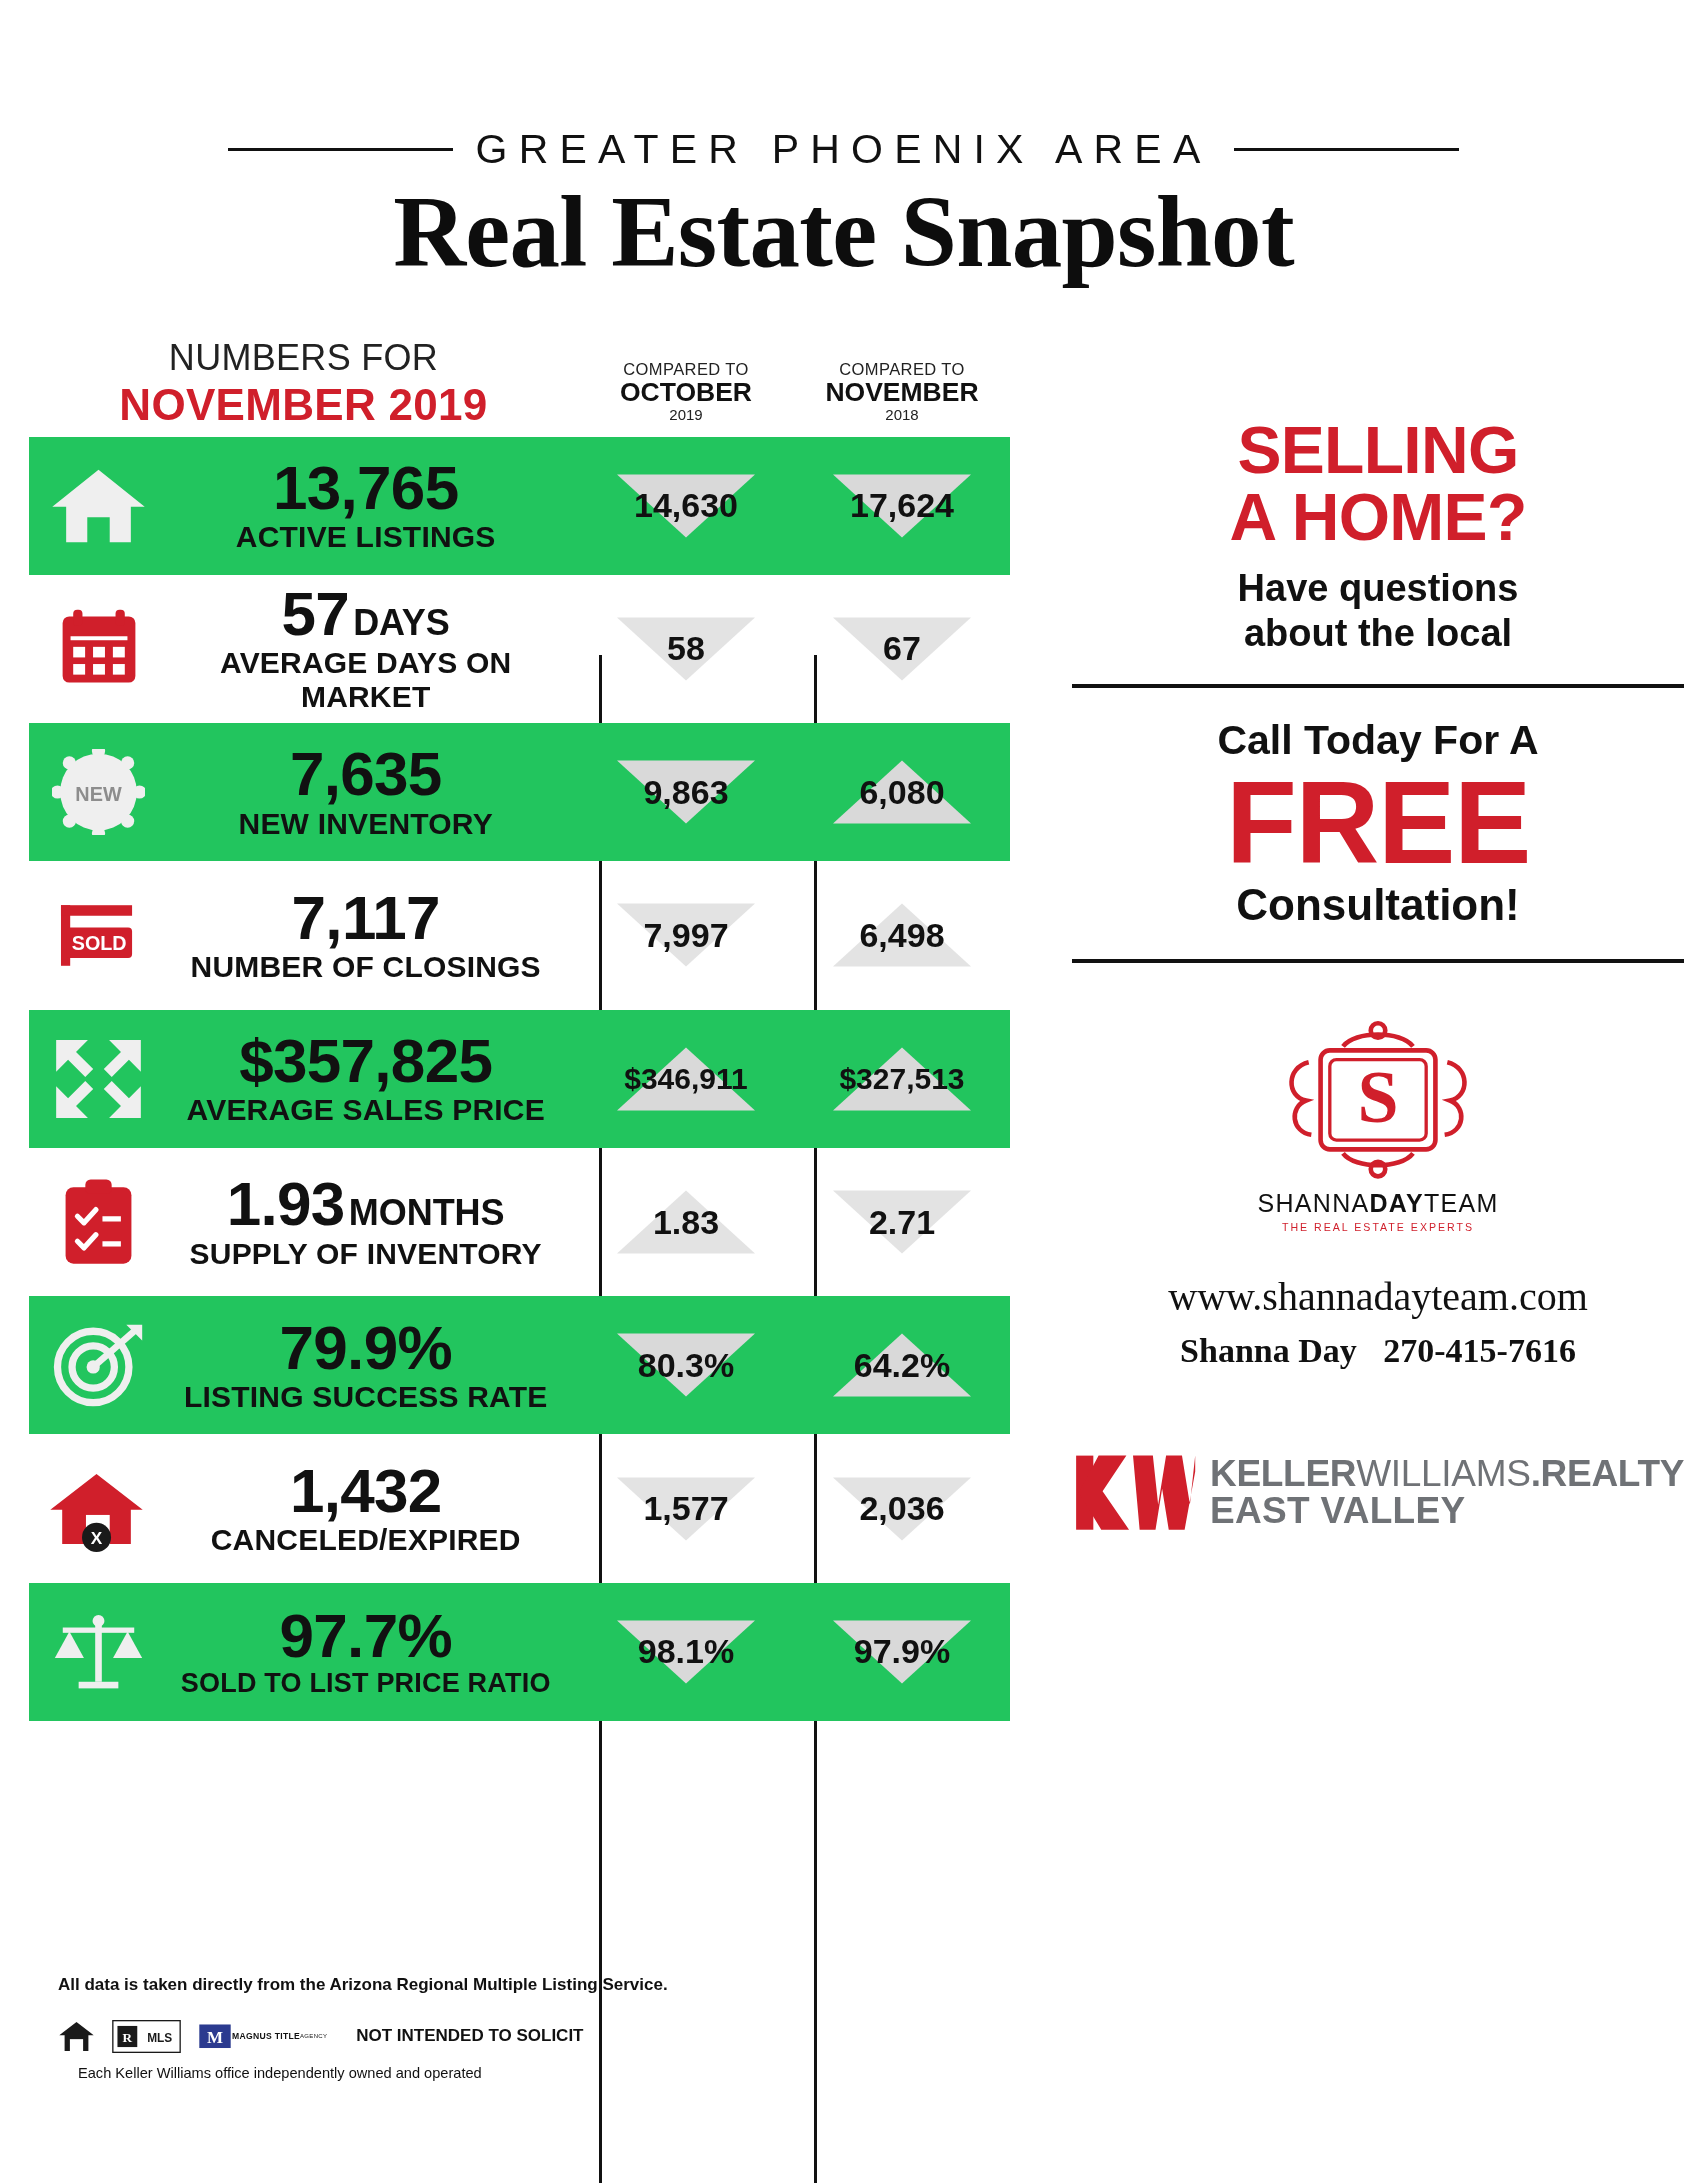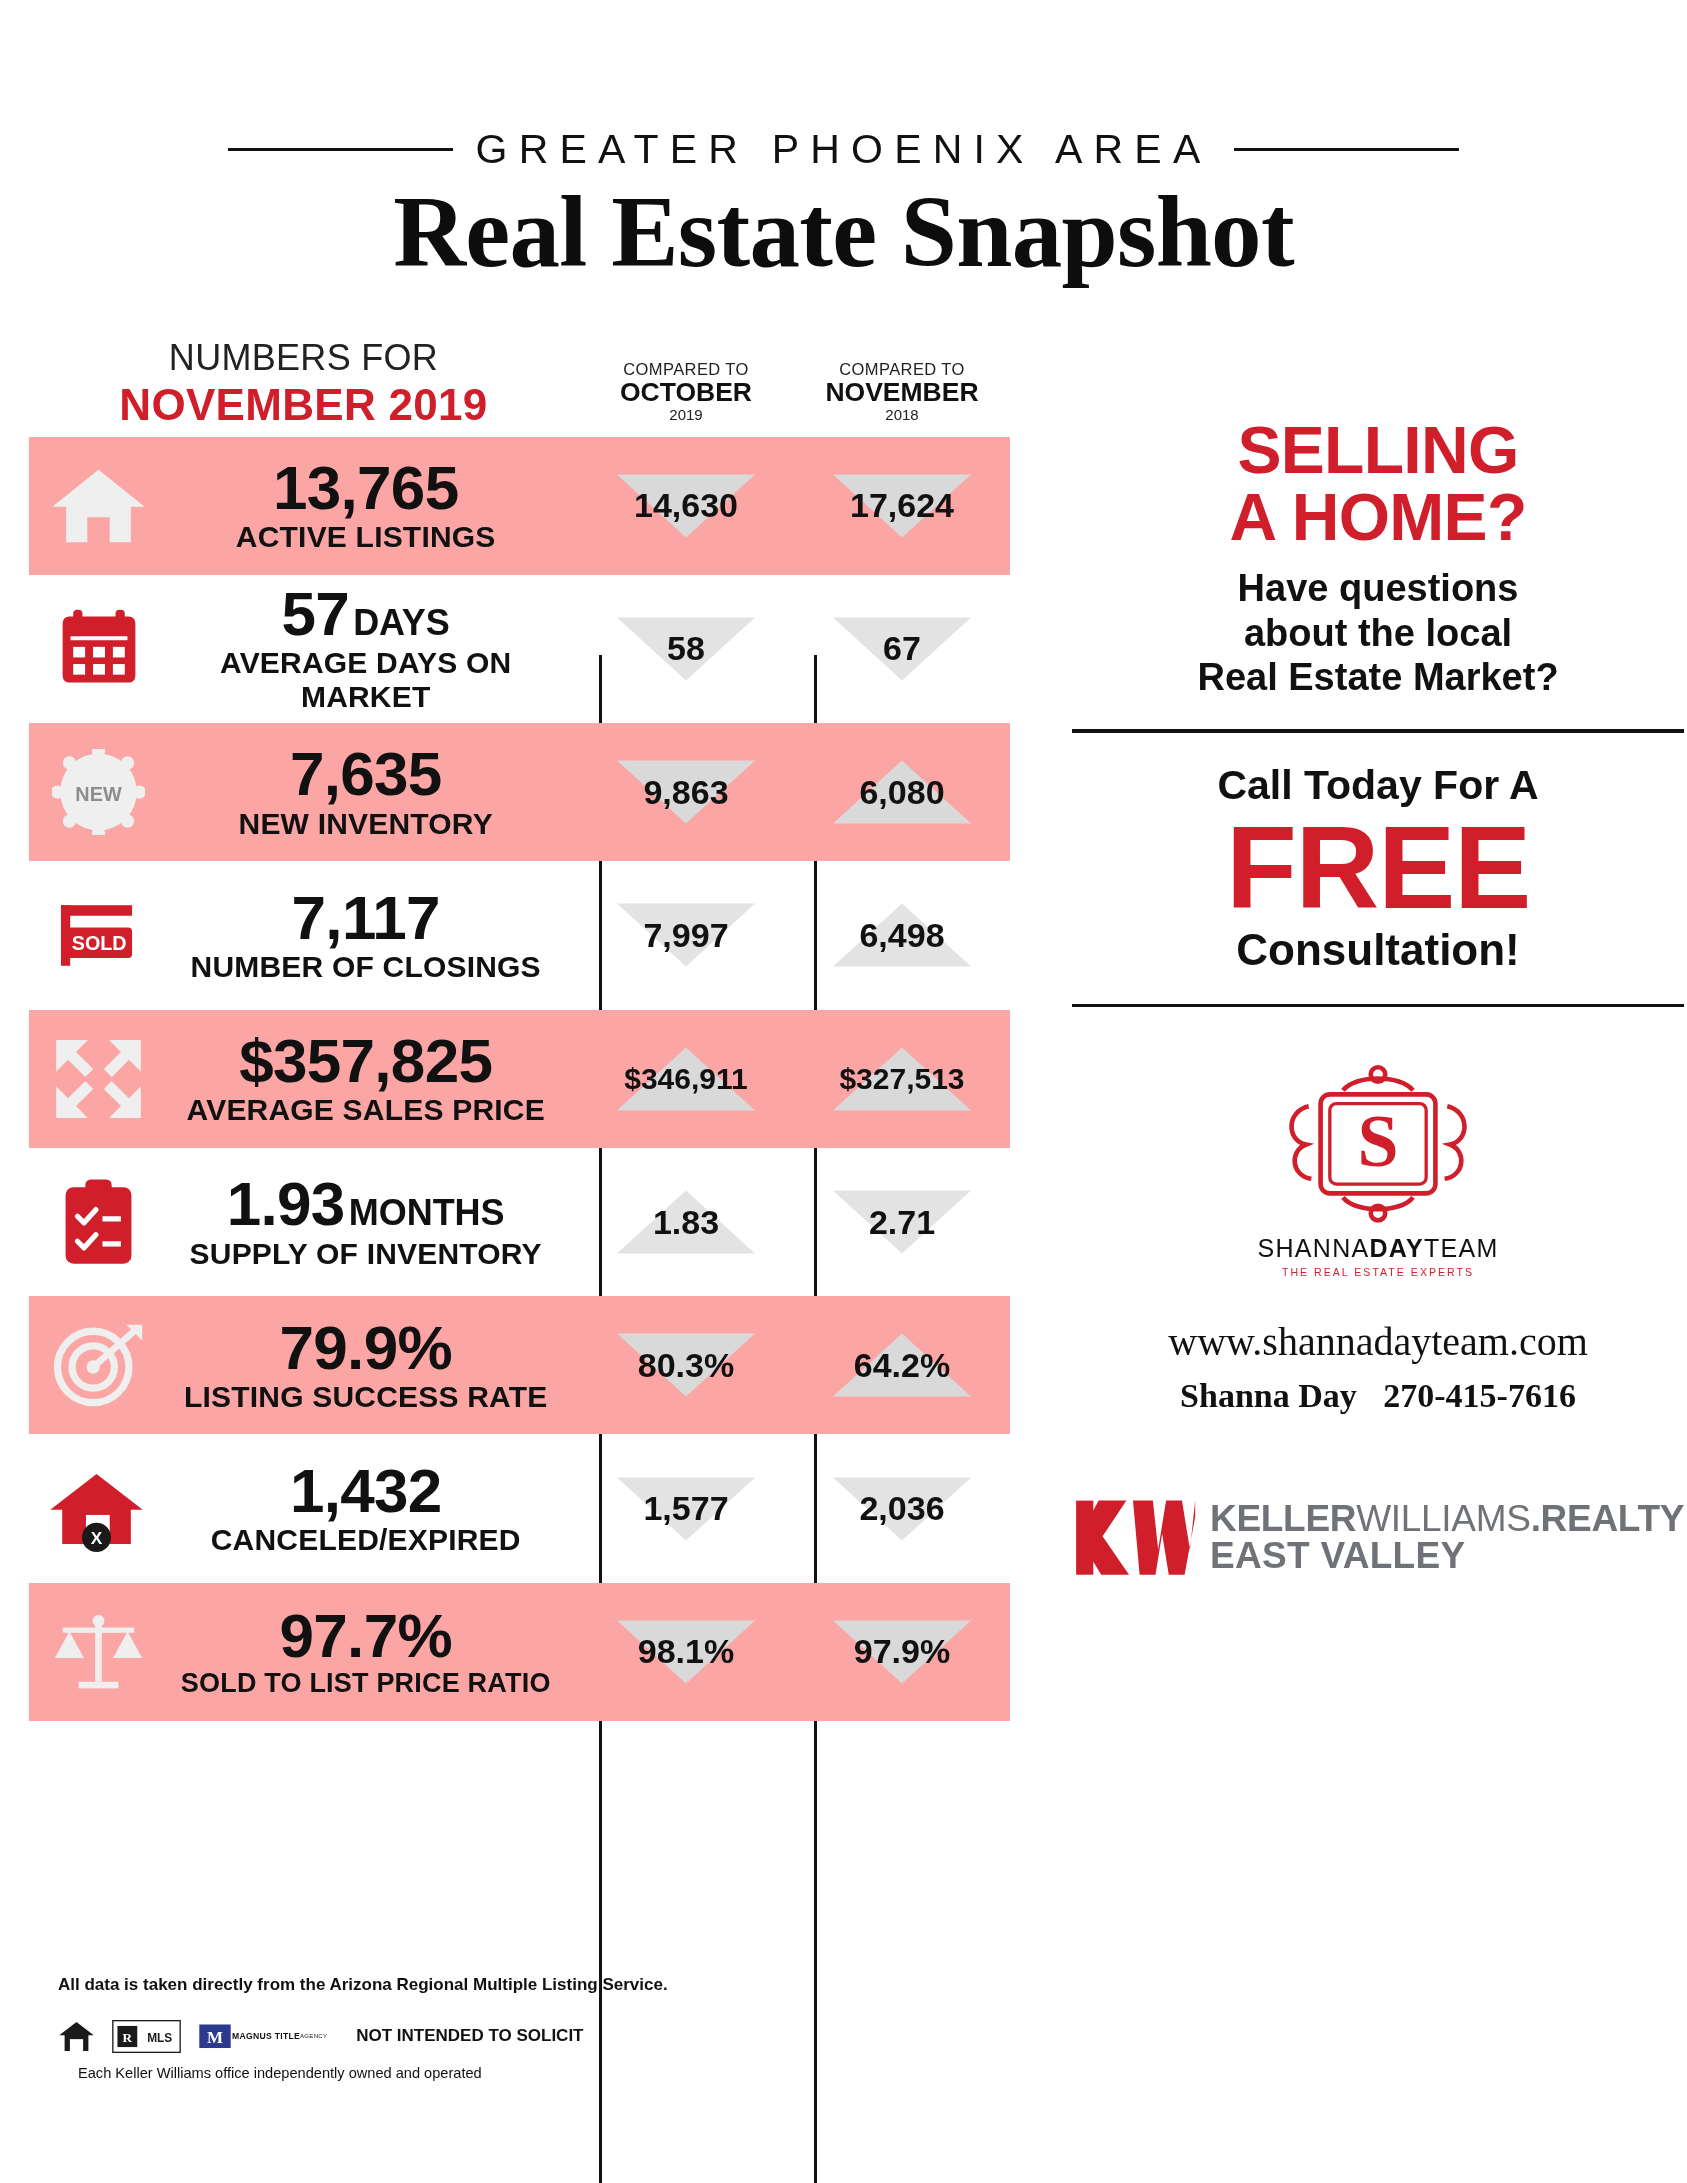--- a/index.html
+++ b/index.html
@@ -130,21 +130,21 @@
 
   
   .row {
     display: flex;
     align-items: stretch;
     height: 138px;
     margin-bottom: 5.3px;
     padding-left: 29px;
   }
   .row.shaded .cell-left,
-  .row.shaded .cell-cmp { background: #fca5a5; }
+  .row.shaded .cell-cmp { background: #22c55e; }
 
   .cell-left {
     width: 549px;
     flex: 0 0 549px;
     display: flex;
     align-items: center;
   }
   .icon-box {
     width: 139px;
     flex: 0 0 139px;
@@ -656,21 +656,20 @@
   </div>
 
   <div class="right-col">
     <div class="promo-head">
       <div>SELLING</div>
       <div>A HOME?</div>
     </div>
     <div class="promo-sub">
       <div>Have questions</div>
       <div>about the local</div>
-      <div>Real Estate Market?</div>
     </div>
 
     <div class="hr"></div>
 
     <div class="call-today">Call Today For A</div>
     <div class="free">FREE</div>
     <div class="consult">Consultation!</div>
 
     <div class="hr"></div>
 

